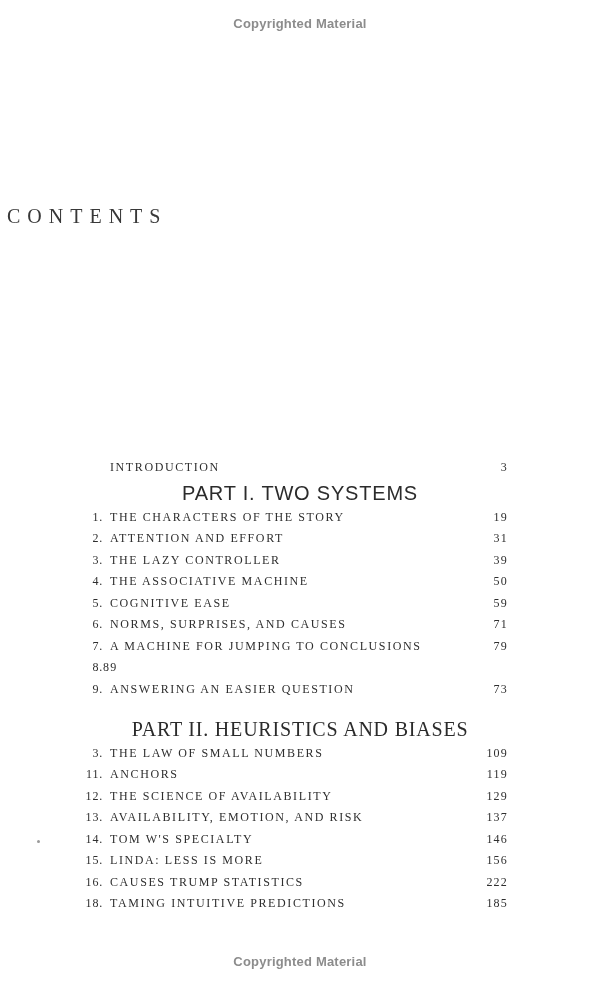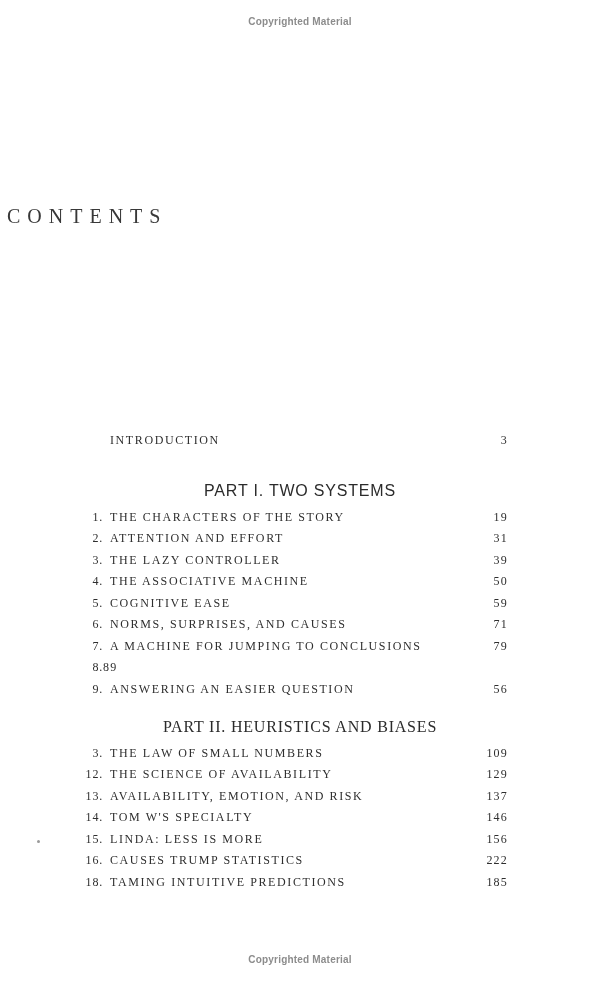--- a/index.html
+++ b/index.html
@@ -10,52 +10,52 @@
     position: relative;
     overflow: hidden;
   }
   .page { position: absolute; inset: 0; background: #ffffff; }
 
   .copyright {
     position: absolute; left: 0; width: 600px;
     text-align: center;
     font-family: "Liberation Sans", sans-serif;
     font-weight: bold;
-    font-size: 10px;
+    font-size: 13px;
     color: #8c8c8c;
     letter-spacing: 0.2px;
   }
   .copyright.top { top: 16px; }
   .copyright.bottom { top: 954px; }
 
   .book-title {
     position: absolute; top: 205px; left: 0; width: 600px;
     text-align: left;
     font-family: "Liberation Serif", serif;
     font-size: 20px;
     color: #383838;
     letter-spacing: 7px;
     text-indent: 7px; 
   }
 
   .part-heading {
     position: absolute; left: 0; width: 600px;
     text-align: center;
     font-family: "Liberation Sans", sans-serif;
-    font-size: 16px;
+    font-size: 20px;
     color: #2b2b2b;
     letter-spacing: 0.8px;
   }
   .part1-heading { top: 482px; }
   .part2-heading { top: 718px; font-family: Liberation Serif, serif; }
 
   .toc-block {
     position: absolute; left: 80px; width: 428px;
   }
-  .intro-block { top: 433px; }
+  .intro-block { top: 460px; }
   .part1-entries { top: 510px; }
   .part2-entries { top: 746px; }
 
   .row {
     display: flex;
     align-items: baseline;
     height: 21.45px;
     color: #2e2e2e;
   }
   .num {
@@ -143,33 +143,38 @@
       <span class="ttl">A MACHINE FOR JUMPING TO CONCLUSIONS</span>
       <span class="pg">79</span>
     </div>
     <div class="row">
       <span class="num">8.</span>
       <span class="pg">89</span>
     </div>
     <div class="row">
       <span class="num">9.</span>
       <span class="ttl">ANSWERING AN EASIER QUESTION</span>
-      <span class="pg">56</span>
+      <span class="pg">73</span>
     </div>
   </div>
 
   <div class="part-heading part2-heading">PART II. HEURISTICS AND BIASES</div>
 
   <div class="toc-block part2-entries">
     <div class="row">
       <span class="num">3.</span>
       <span class="ttl">THE LAW OF SMALL NUMBERS</span>
       <span class="pg">109</span>
     </div>
     <div class="row">
+      <span class="num">11.</span>
+      <span class="ttl">ANCHORS</span>
+      <span class="pg">119</span>
+    </div>
+    <div class="row">
       <span class="num">12.</span>
       <span class="ttl">THE SCIENCE OF AVAILABILITY</span>
       <span class="pg">129</span>
     </div>
     <div class="row">
       <span class="num">13.</span>
       <span class="ttl">AVAILABILITY, EMOTION, AND RISK</span>
       <span class="pg">137</span>
     </div>
     <div class="row">

